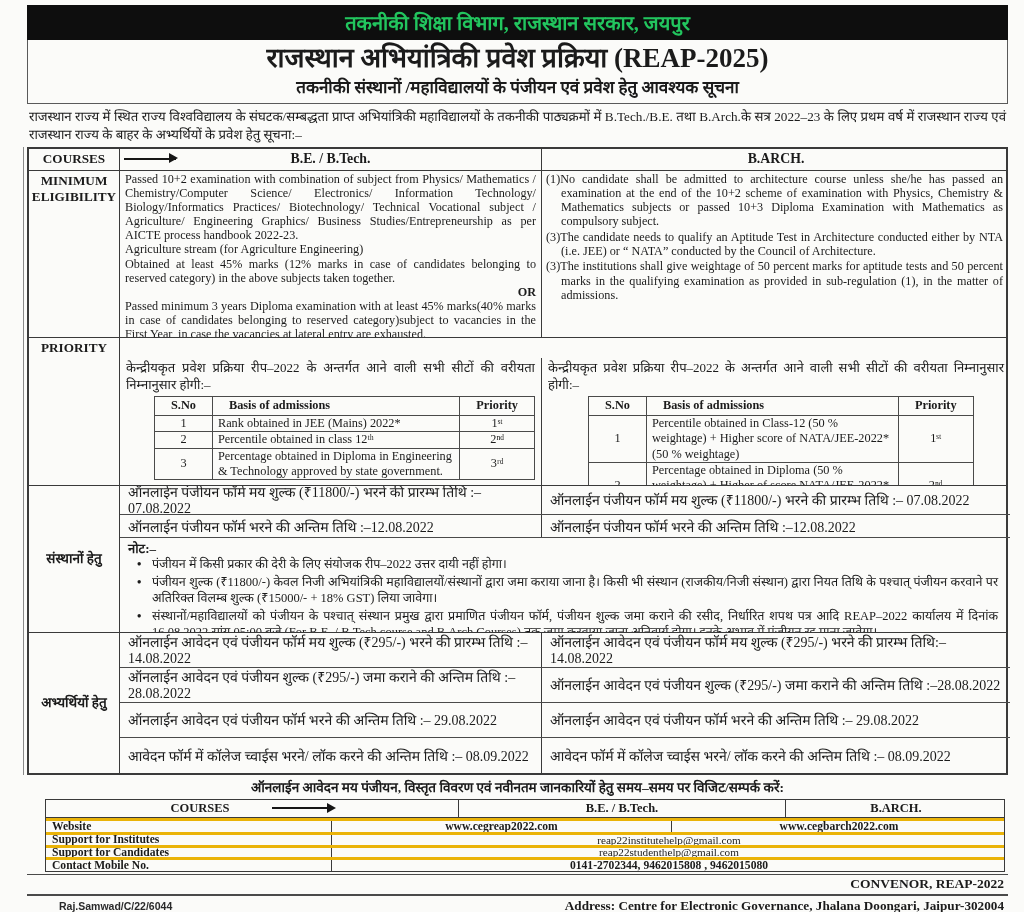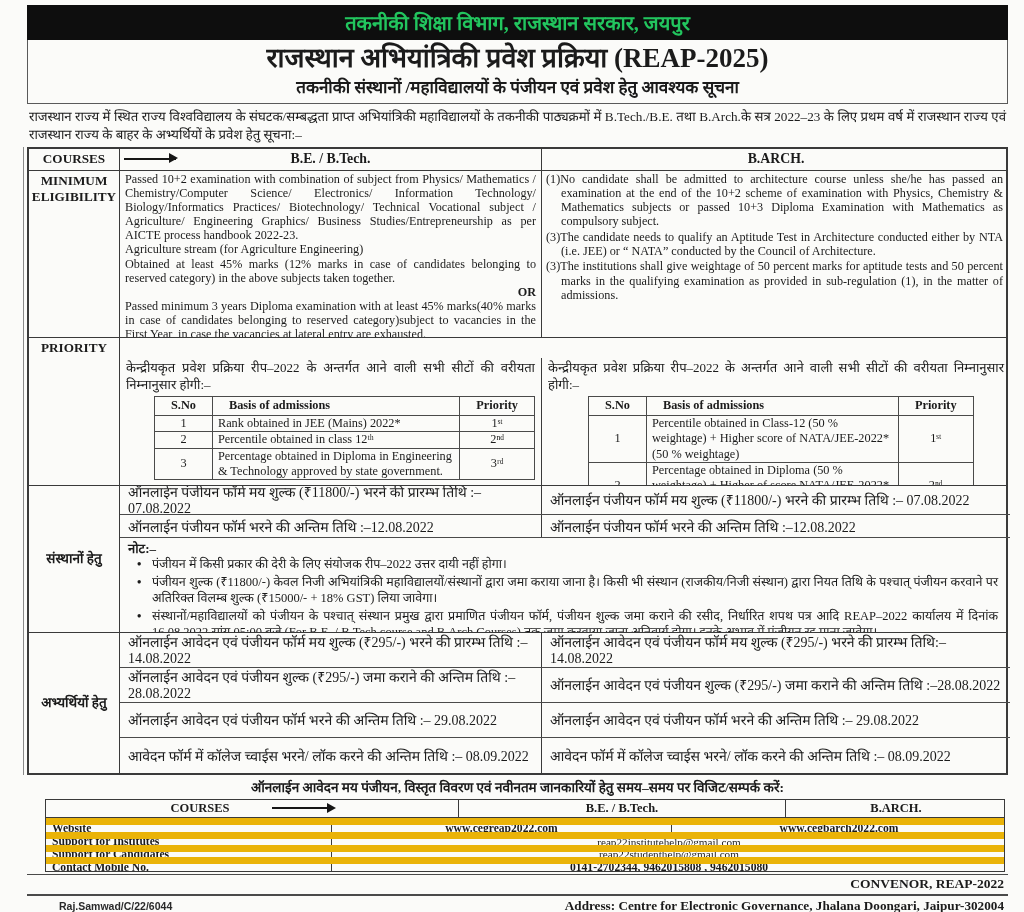--- a/index.html
+++ b/index.html
@@ -75,21 +75,21 @@
   .note-title { font-weight:bold; font-size:13px; padding:1px 8px 0; }
   .bullet { position:relative; padding:0 12px 0 32px; font-size:12.5px; line-height:1.27;
             text-align:justify; margin-bottom:2px; }
   .bullet::before { content:'\2022'; position:absolute; left:17px; font-weight:bold; }
   .cand-row .date-row { height:35px; }
 
   .visit-line { text-align:center; font-weight:bold; font-size:13.5px; margin-top:3px; }
 
   
   .ctable { width:960px; margin:3px 0 0 18px; border:1.2px solid #3a3a3a; }
-  .crow { display:grid; border-top:7px solid #eab308; }
+  .crow { display:grid; border-top:3px solid #eab308; }
   .crow:first-child { border-top:none; }
   .crow > div { border-left:1.2px solid #3a3a3a; display:flex; align-items:center; overflow:hidden; }
   .crow > div:first-child { border-left:none; }
   .chead { grid-template-columns:412px 327px 221px; height:18px; border-bottom:0.5px solid #3a3a3a; }
   .chead > div { justify-content:center; font-weight:bold; font-size:12.5px; }
   .chead .courses-cell { gap:0; }
   .arrow.bottom-arrow { width:62px; margin-left:42px; }
   .cbody3 { grid-template-columns:285px 340px 335px; }
   .cbody2 { grid-template-columns:285px 675px; }
   .clabel { padding-left:6px; font-weight:bold; font-size:11.6px; }

